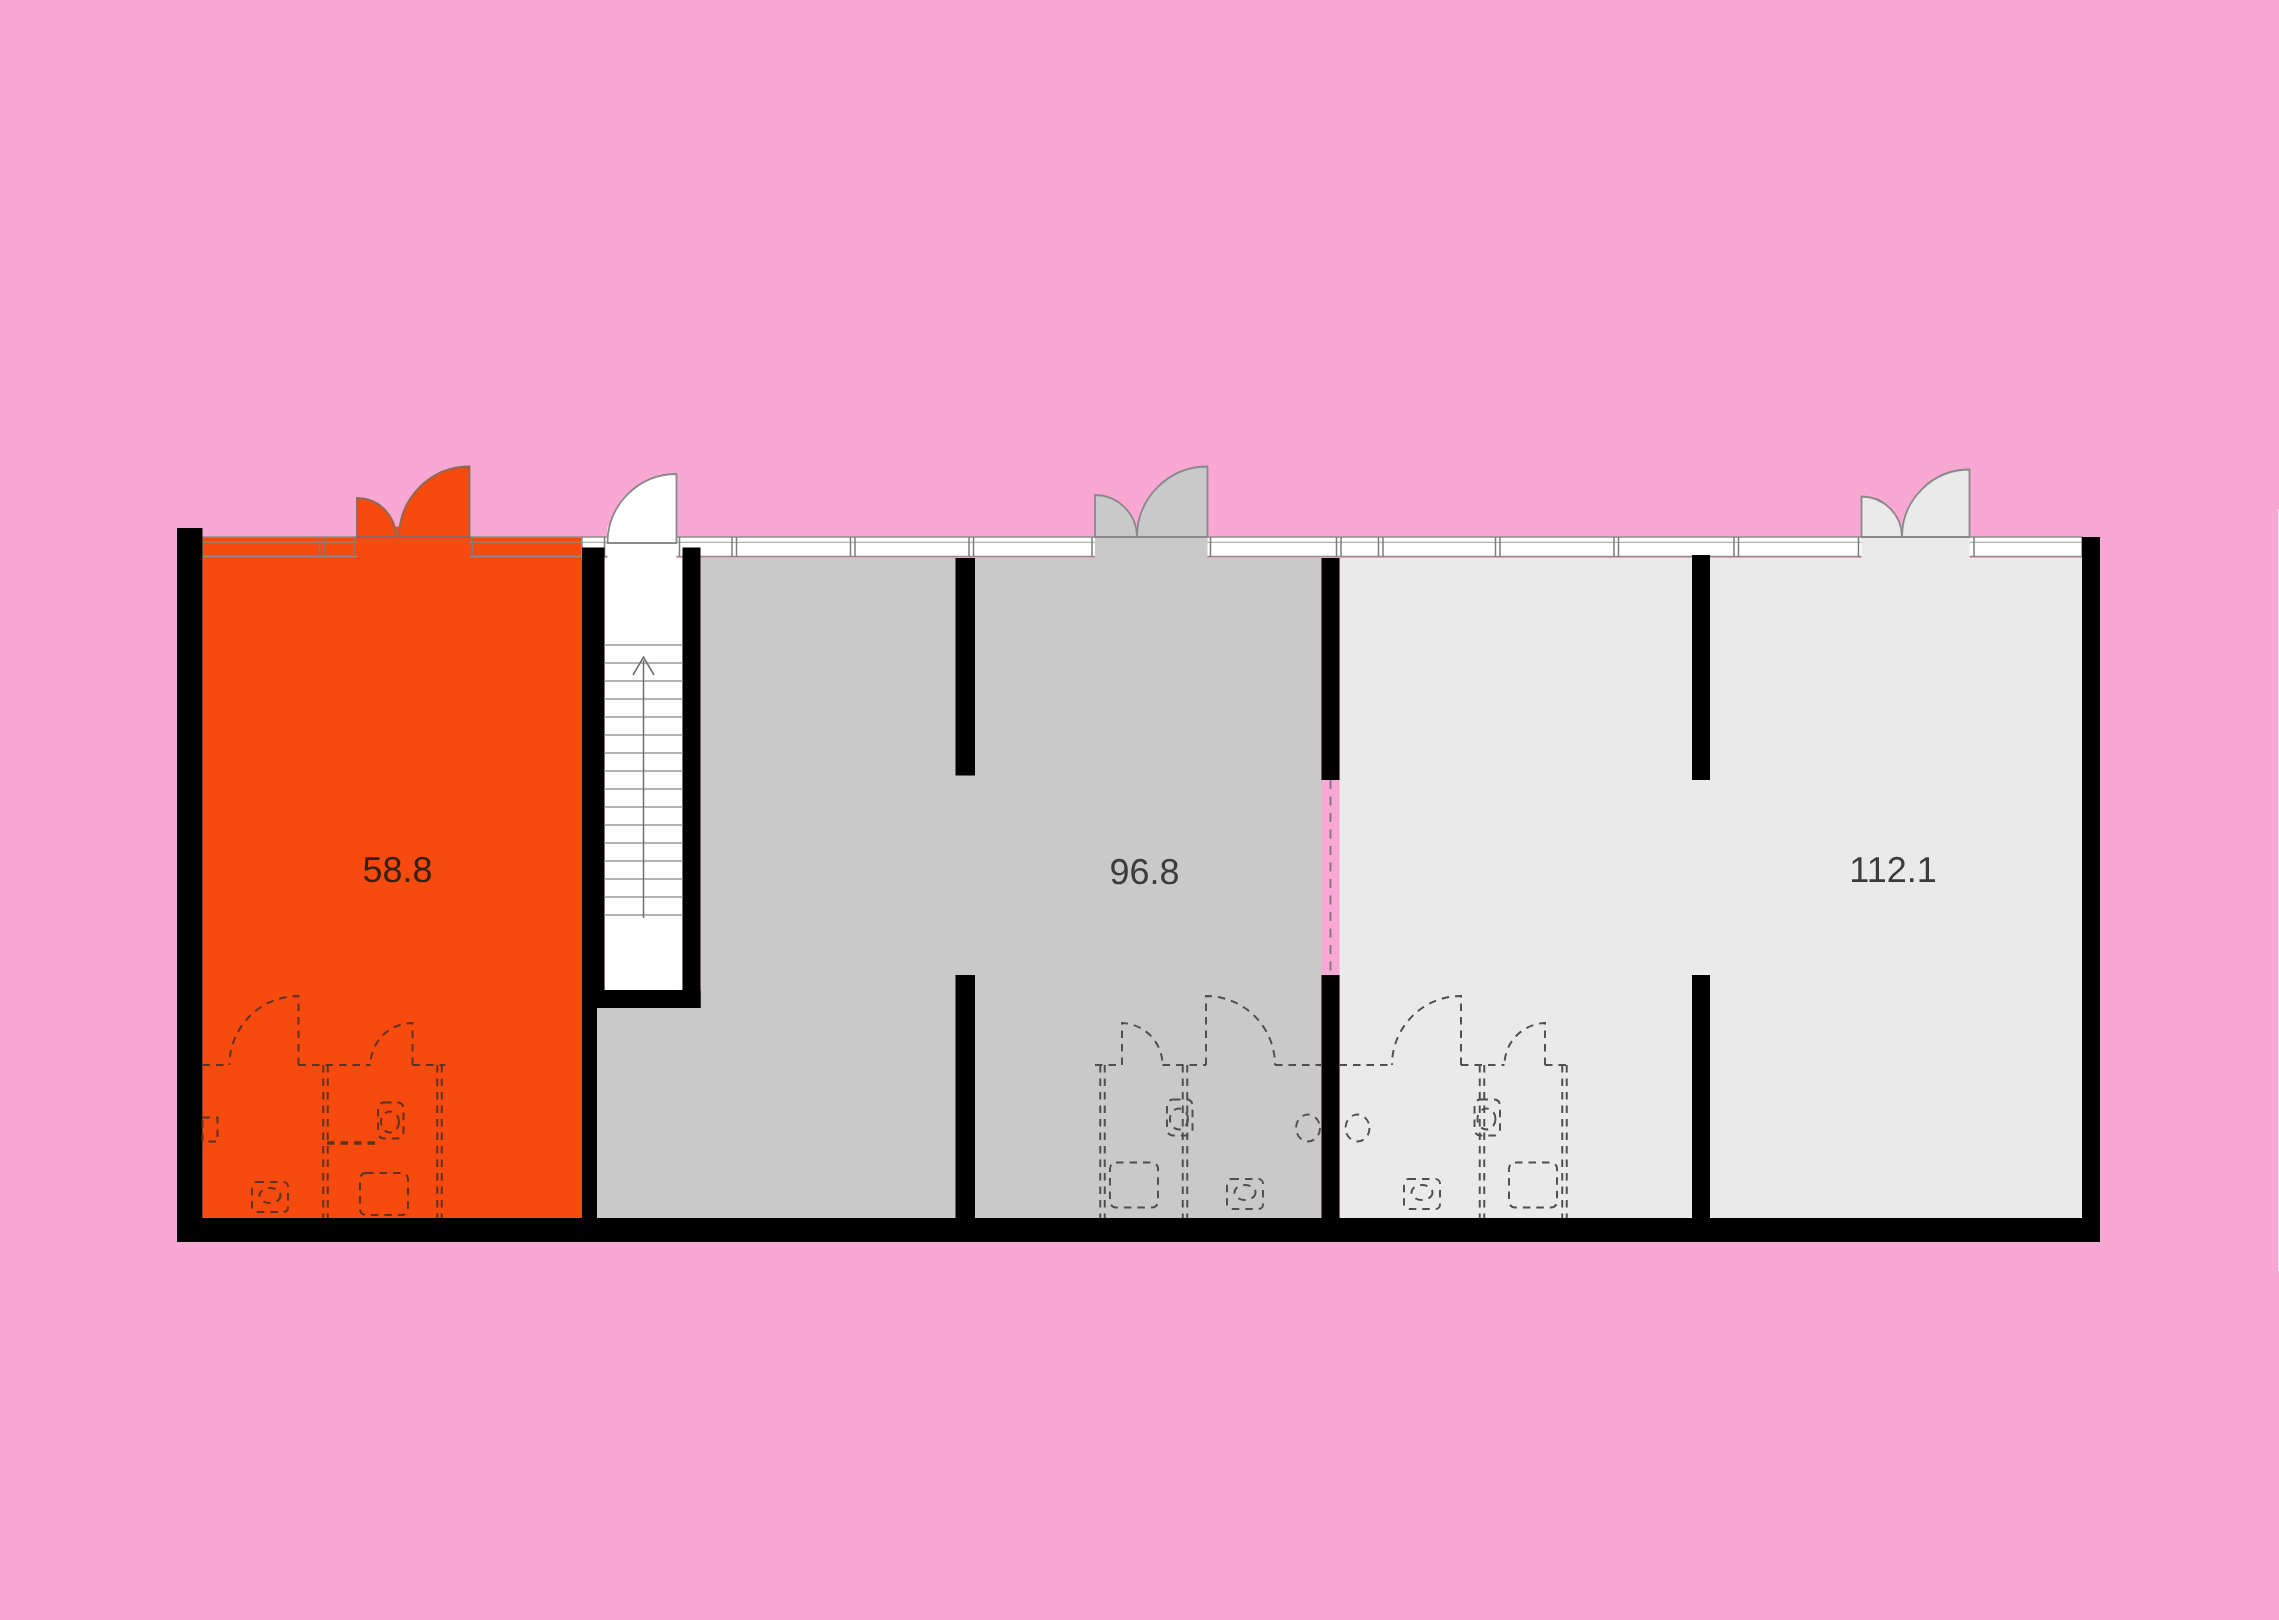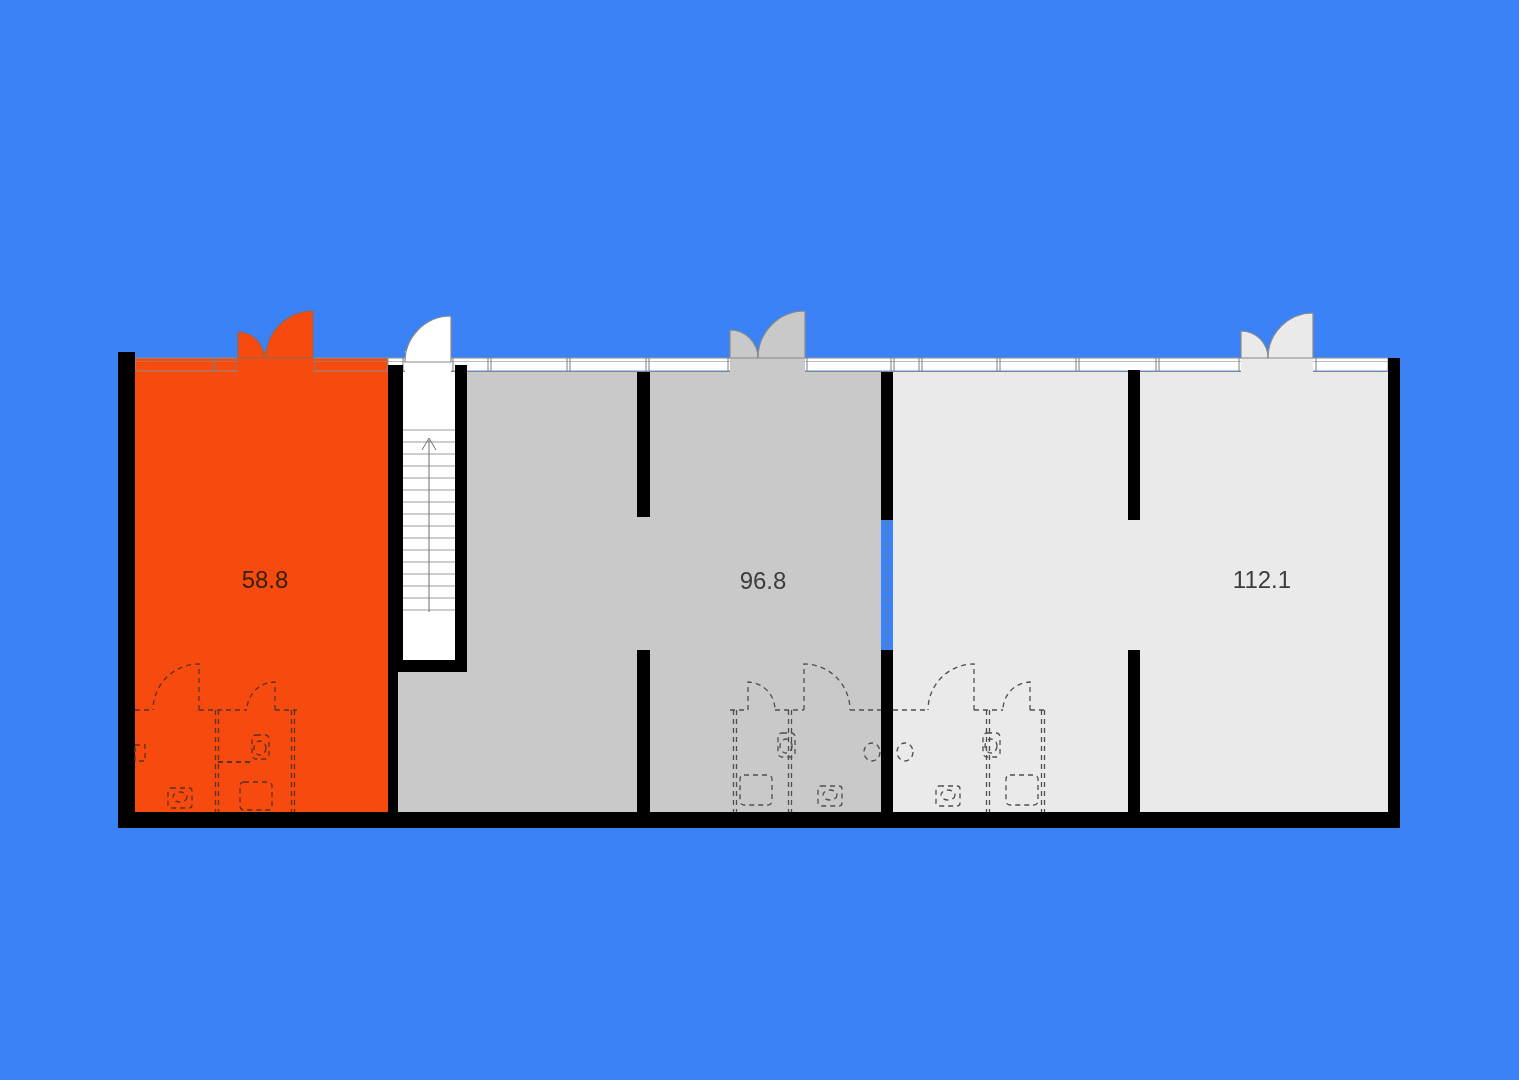--- a/index.html
+++ b/index.html
@@ -1,16 +1,16 @@
 <!DOCTYPE html>
 <html><head>
 <meta charset="utf-8">
 <style>
   html,body{margin:0;padding:0;background:#ffffff;}
-  .stage{position:relative;width:1519px;height:1080px;background:#3b82f6;overflow:hidden;
+  .stage{position:relative;width:1519px;height:1080px;background:#f9a8d4;overflow:hidden;
          font-family:"Liberation Sans", sans-serif;}
   svg{position:absolute;left:0;top:0;}
   text{font-family:"Liberation Sans", sans-serif;}
 </style>
 </head>
 <body>
 
 <div class="stage">
 <svg width="1519" height="1080" viewBox="0 0 1519 1080">
 

